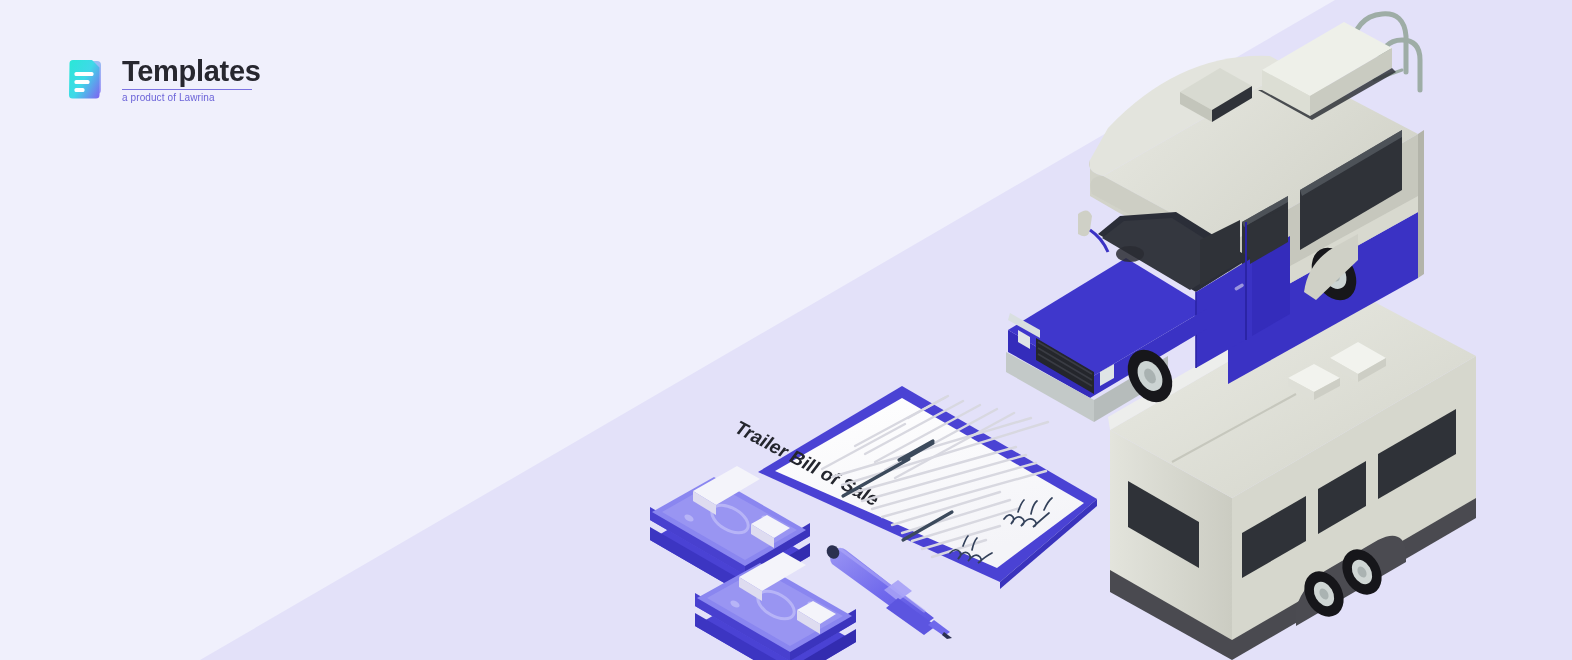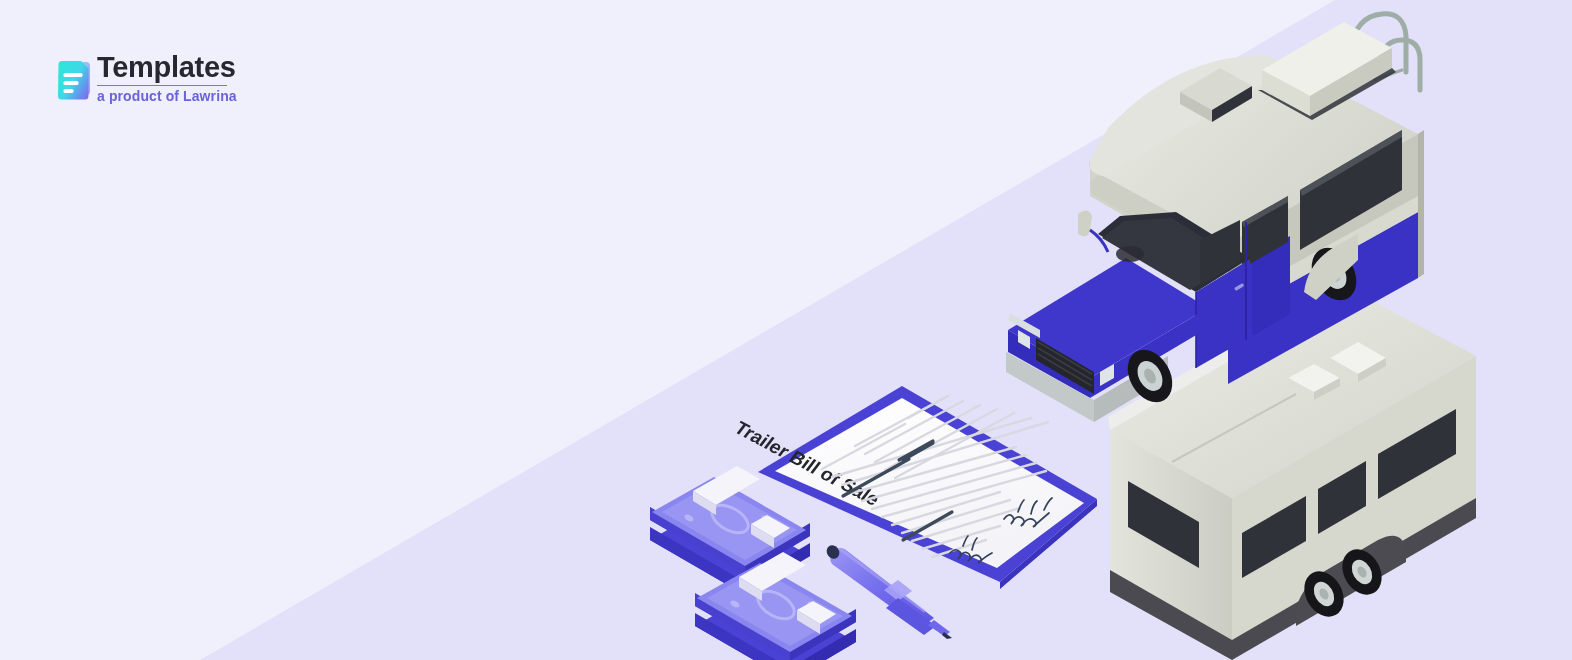--- a/index.html
+++ b/index.html
@@ -22,24 +22,25 @@
   .hero-diagonal {
     position: absolute;
     inset: 0;
     width: 1572px;
     height: 660px;
     pointer-events: none;
   }
   
   .brand {
     position: absolute;
-    left: 52px;
+    left: 63px;
     top: 52px;
     display: flex;
     align-items: flex-end;
+    gap: 14px;
     z-index: 20;
   }
   .brand-mark {
     position: relative;
     width: 45px;
     height: 47px;
     flex: 0 0 auto;
     margin-top: 4px;
   }
   .brand-text {
@@ -57,22 +58,22 @@
   }
   .brand-rule {
     width: 130px;
     height: 1px;
     background: #7a72e0;
     margin-top: 3px;
     margin-bottom: 2px;
     align-self: stretch;
   }
   .brand-sub {
-    font-size: 14px;
-    font-weight: bold;
+    font-size: 10px;
+    font-weight: normal;
     color: #6b63d8;
     letter-spacing: 0.1px;
     white-space: nowrap;
   }
   
   .illustration {
     position: absolute;
     left: 0;
     top: 0;
     width: 1572px;

